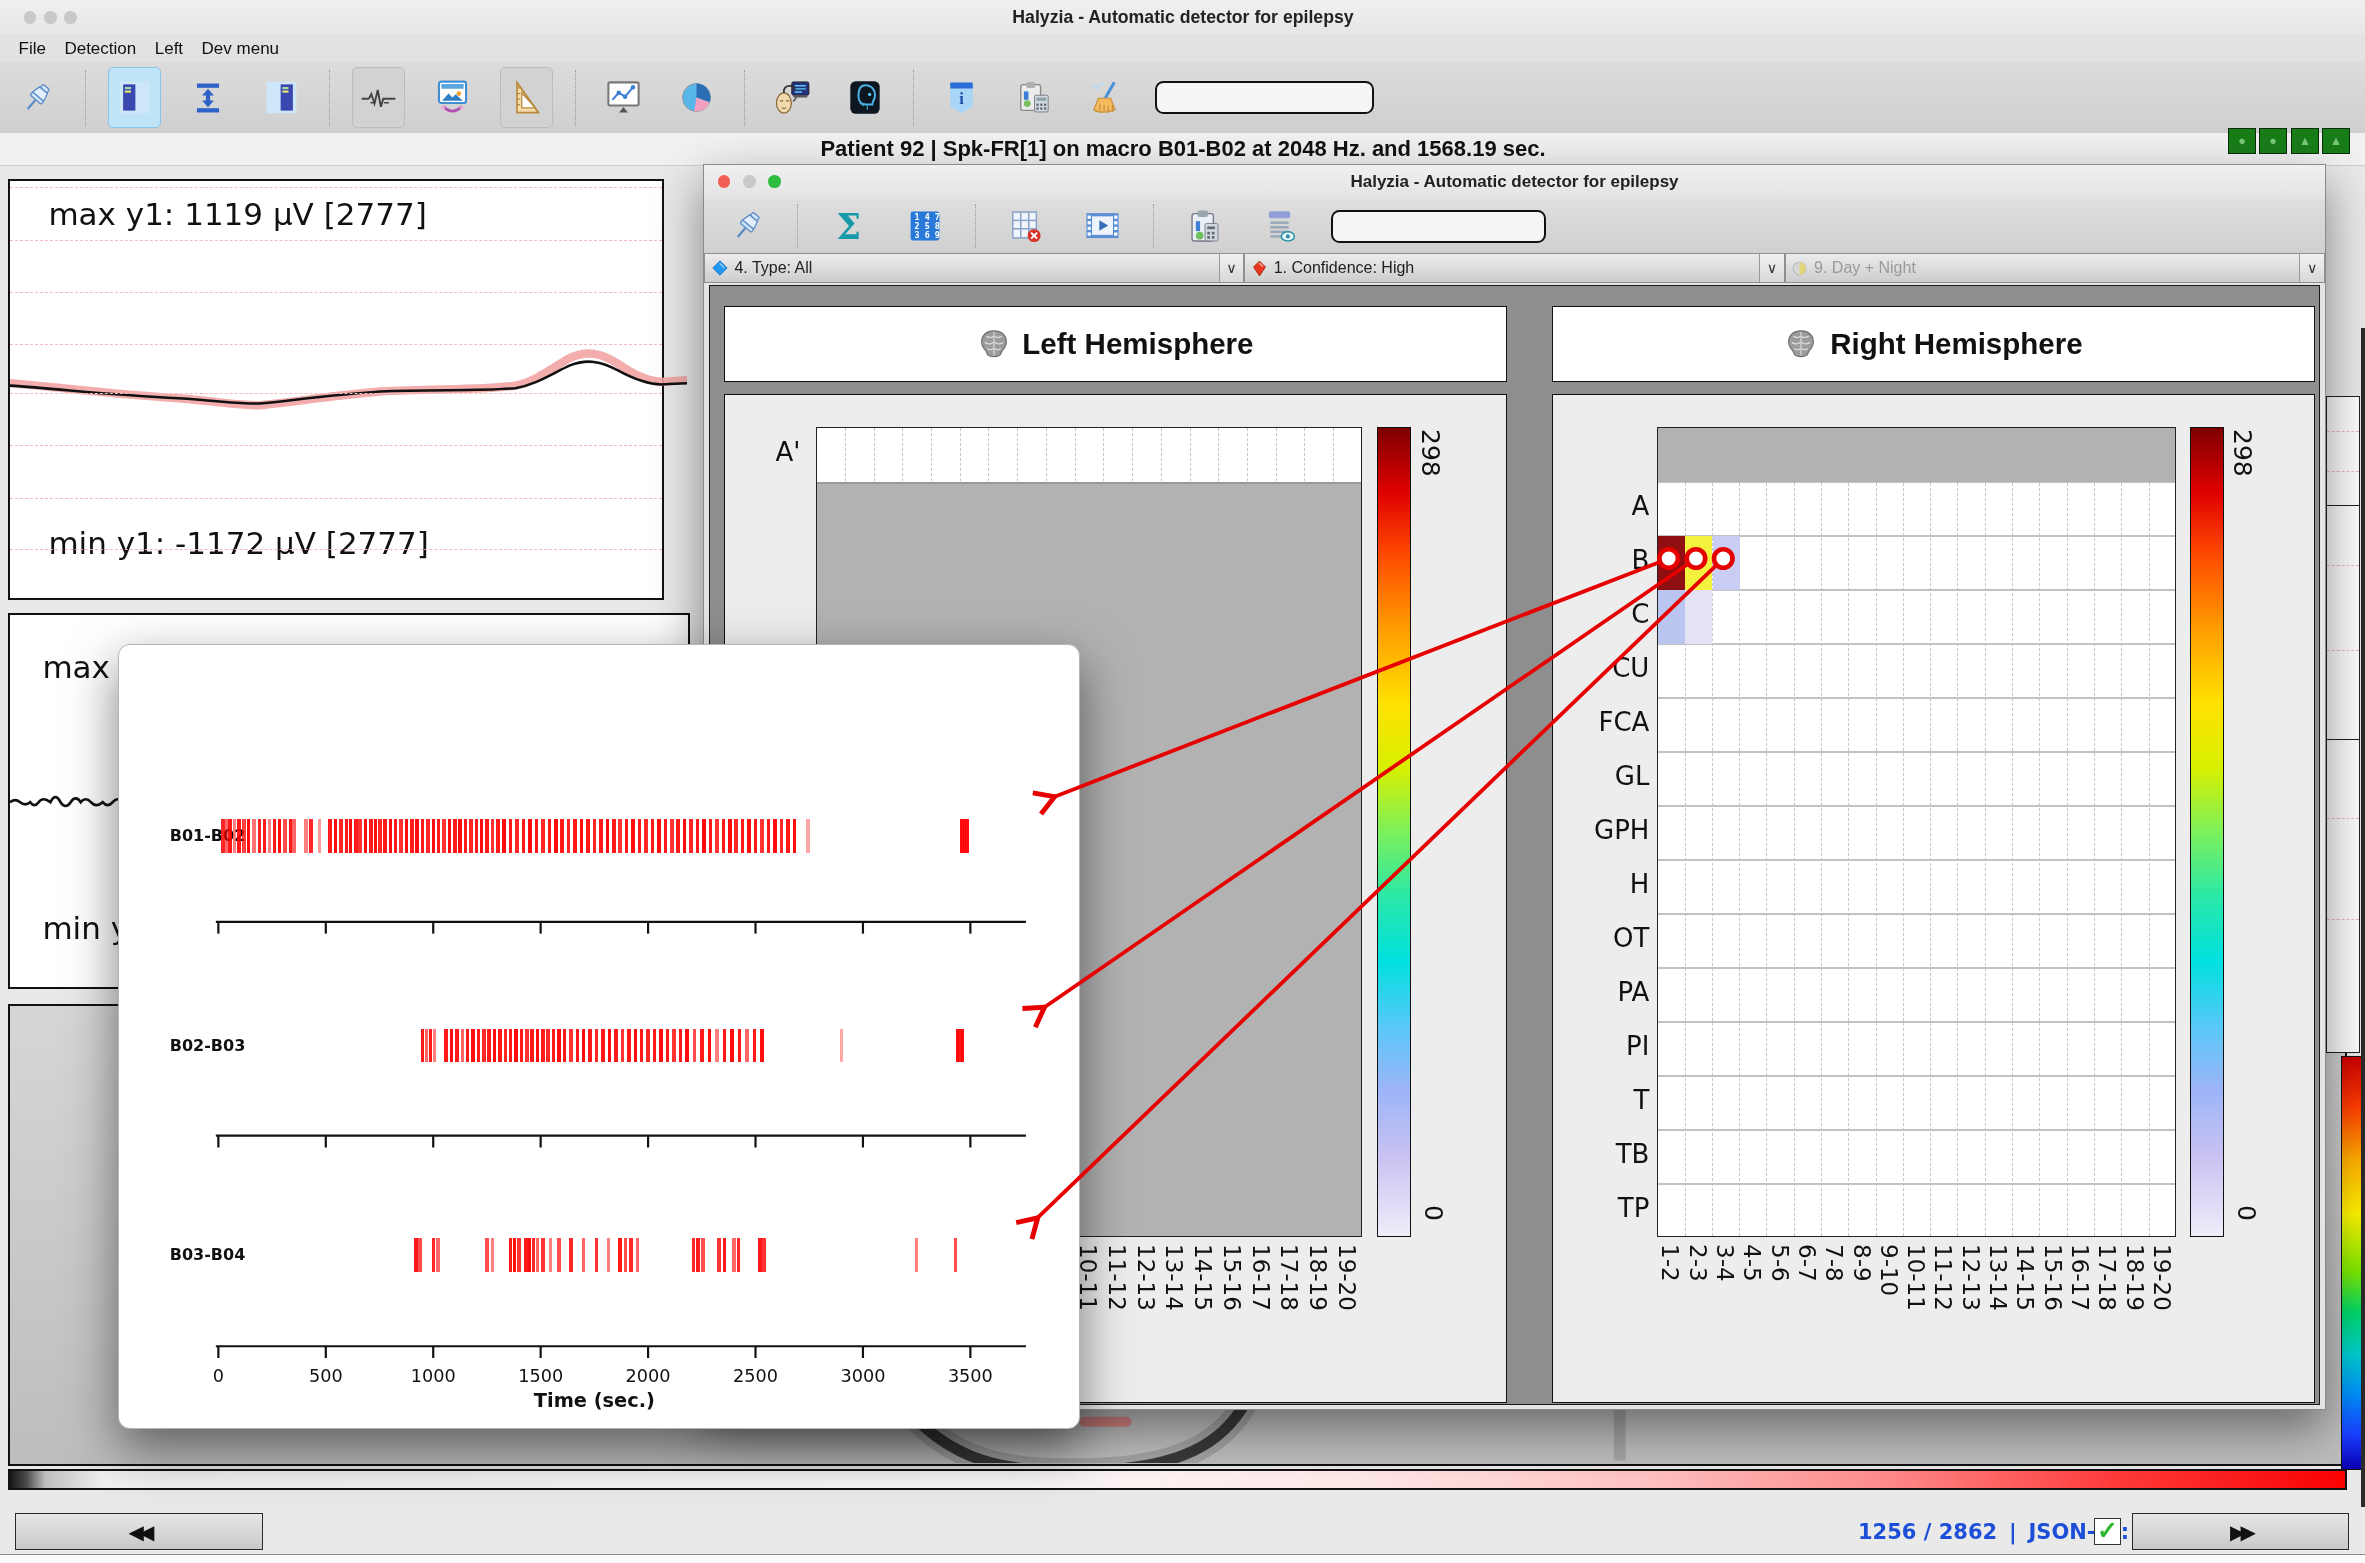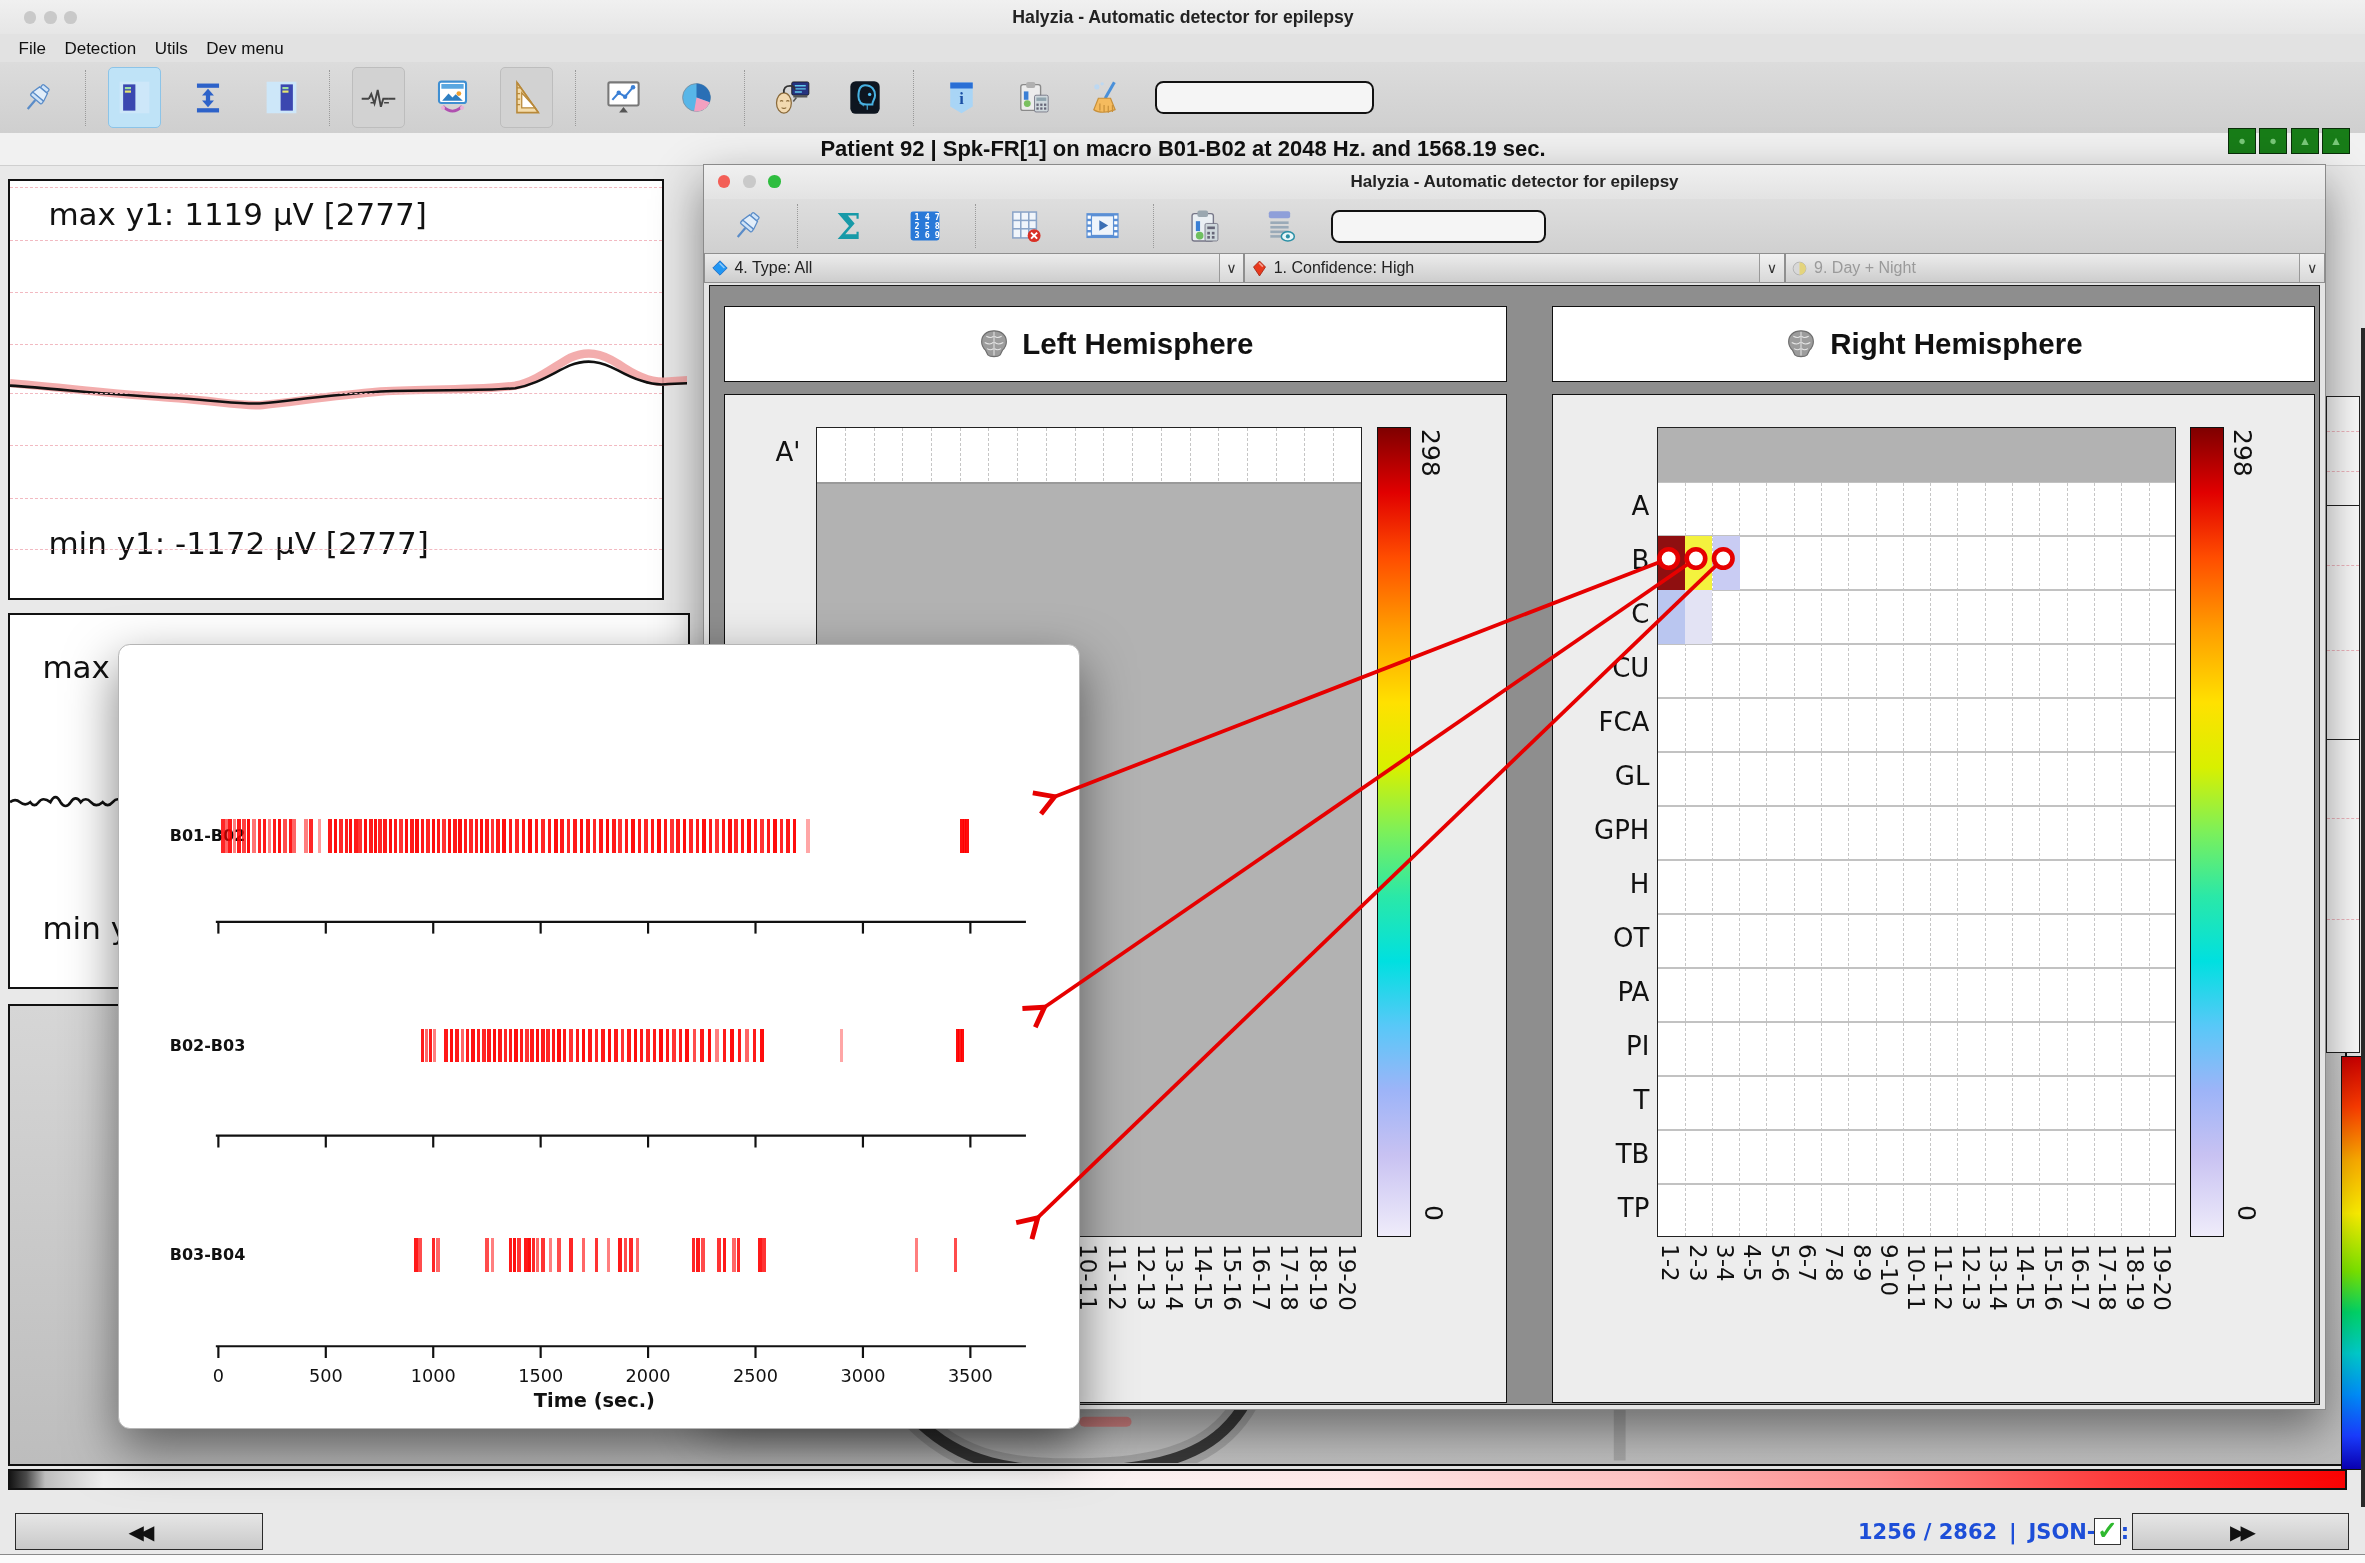--- a/index.html
+++ b/index.html
@@ -79,21 +79,21 @@
 
 <div id="screen">
 
   <div class="mw-titlebar">
     <span class="dot" style="left:23.6px"></span>
     <span class="dot" style="left:44px"></span>
     <span class="dot" style="left:64px"></span>
     <div class="mw-title">Halyzia - Automatic detector for epilepsy</div>
   </div>
 
-  <div class="menubar" id="menubar"><span class="menu-item">File</span><span class="menu-item">Detection</span><span class="menu-item">Utils</span><span class="menu-item">Dev menu</span></div>
+  <div class="menubar" id="menubar"><span class="menu-item">File</span><span class="menu-item">Detection</span><span class="menu-item">Left</span><span class="menu-item">Dev menu</span></div>
 
   <div class="toolbar">
       <div class="tb-row" id="main-tb-row">
         <div class="tbtn">
           <svg viewBox="0 0 40 40" width="34" height="34">
             <g transform="rotate(40 20 20)">
               <rect x="15" y="3" width="10" height="5" rx="1.5" fill="#cfe3f7" stroke="#5a8cc8" stroke-width="1.5"></rect>
               <path d="M14 8 h12 l2.5 10 h-17 z" fill="#e2eefa" stroke="#5a8cc8" stroke-width="1.5"></path>
               <rect x="11.5" y="18" width="17" height="4.5" rx="1.5" fill="#cfe3f7" stroke="#5a8cc8" stroke-width="1.5"></rect>
               <line x1="20" y1="23" x2="20" y2="37" stroke="#5a8cc8" stroke-width="2.6"></line>

